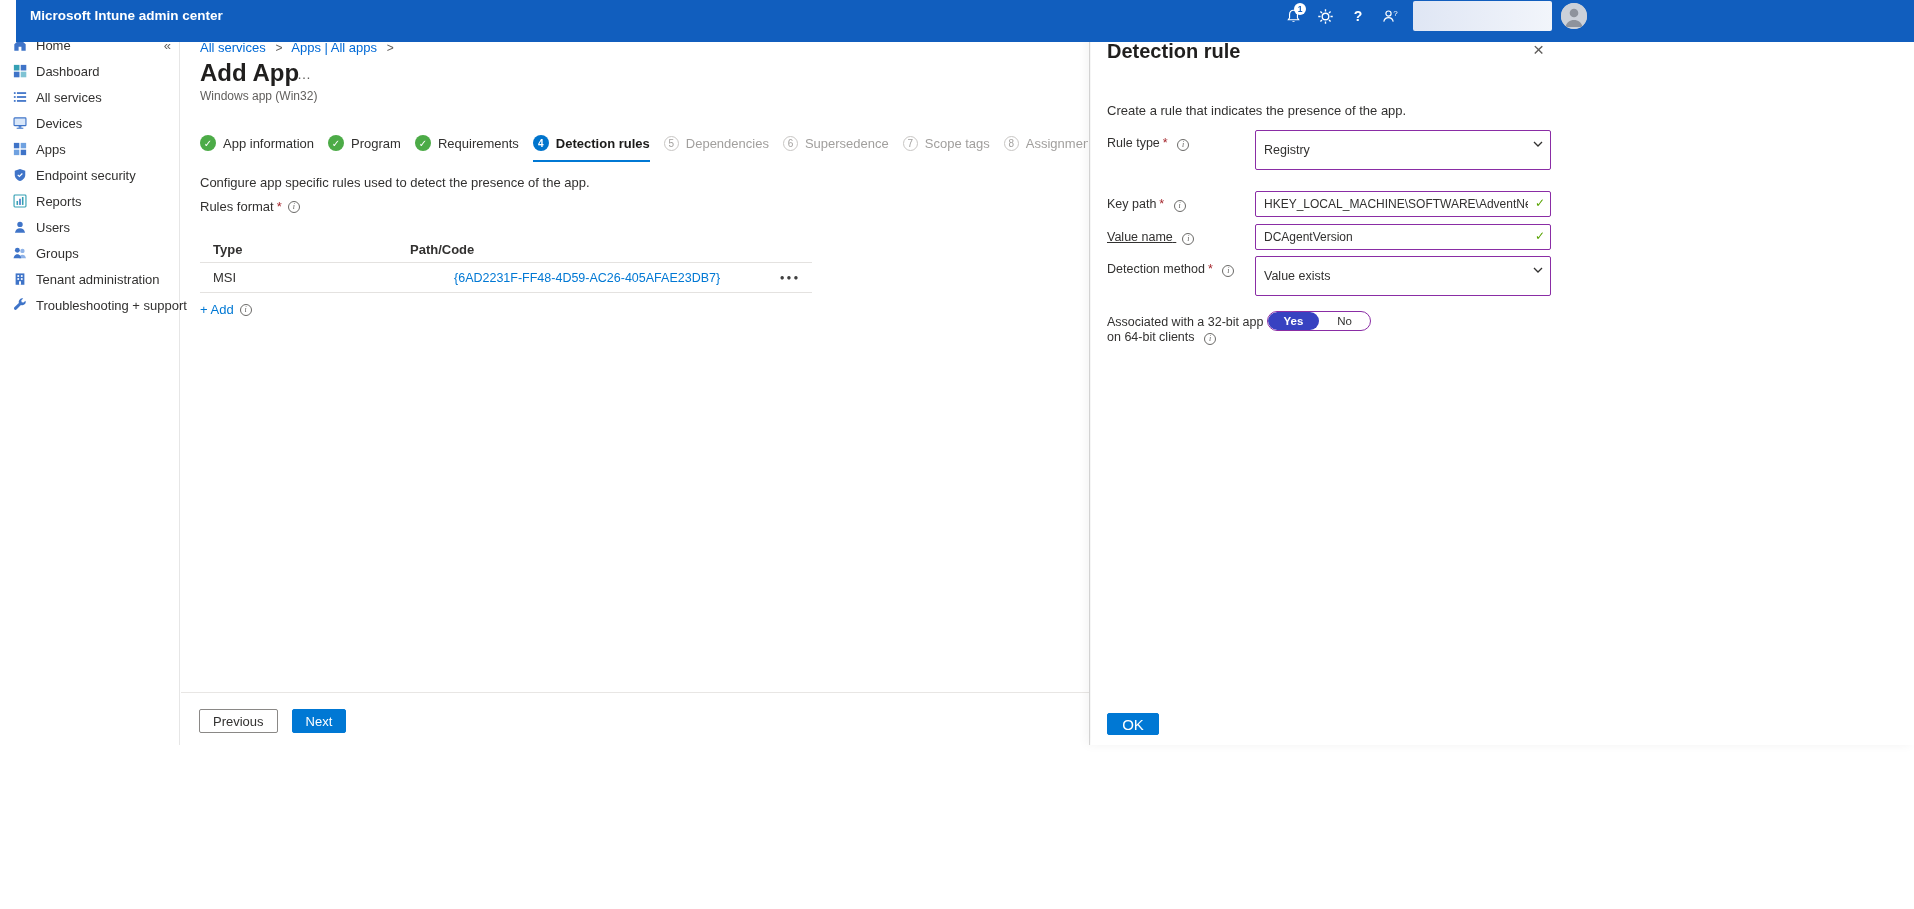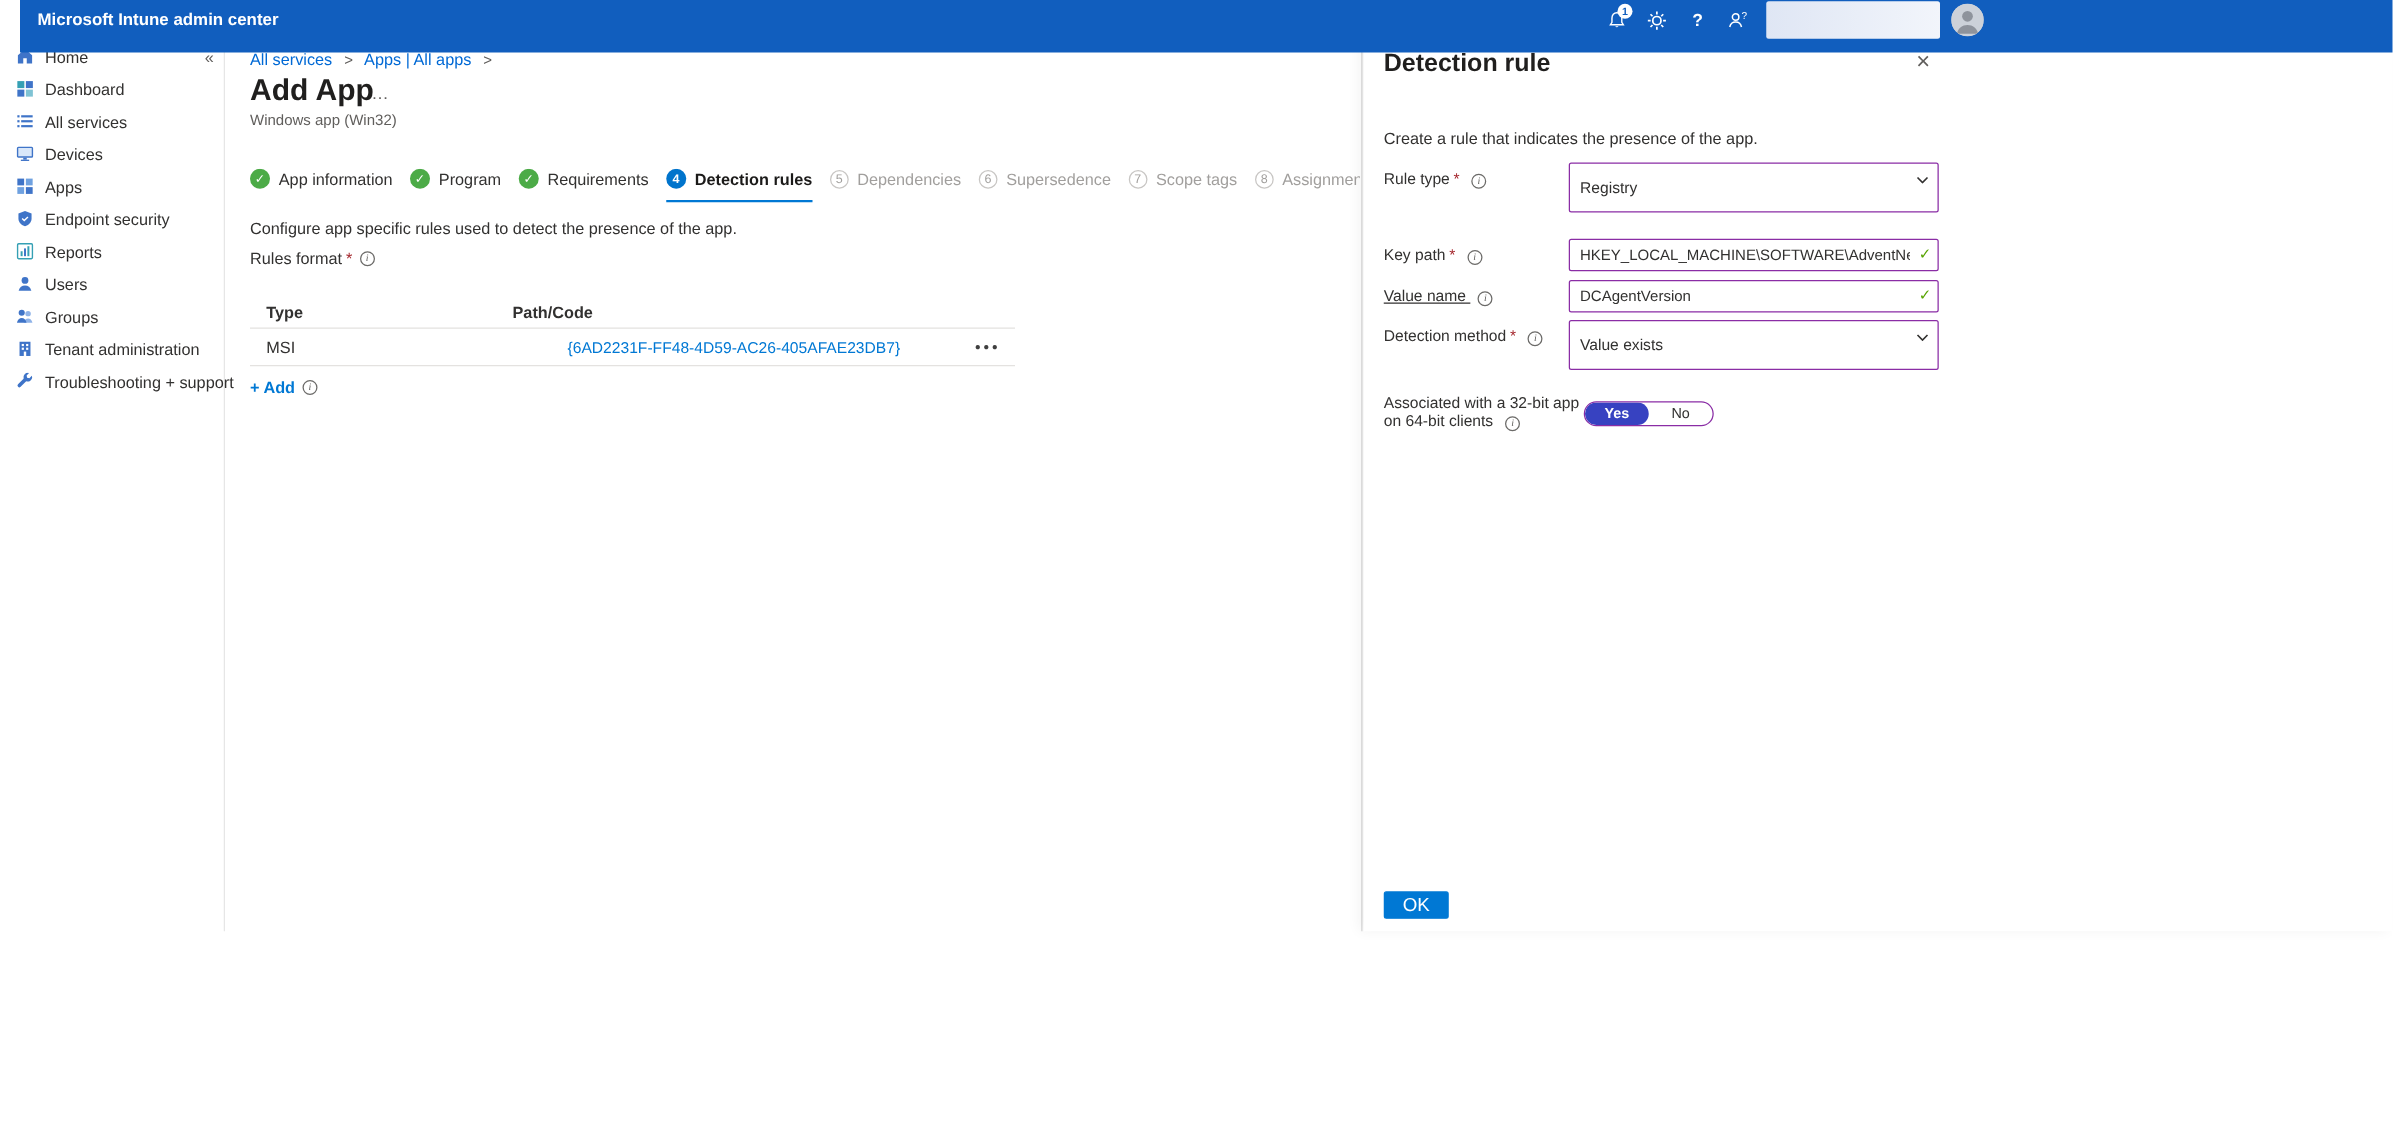--- a/index.html
+++ b/index.html
@@ -54,41 +54,41 @@
   .info-i { display:inline-flex; width:12px; height:12px; border:1px solid #6b6a68; border-radius:50%; color:#5f5e5c; font-size:8px; line-height:10px; align-items:center; justify-content:center; margin-left:6px; font-style:italic; font-family:"Liberation Serif",serif; cursor:pointer; flex:none; }
   .select-box { position:relative; width:400px; height:26px; border:1px solid #605e5c; border-radius:2px; background:#fff; display:flex; align-items:center; padding:0 24px 0 8px; font-size:13px; cursor:pointer; }
   .select-box .chev { position:absolute; right:8px; top:10px; }
 
   .det-table { position:absolute; left:19px; top:205px; width:612px; }
   .t-head { display:grid; grid-template-columns:197px 1fr 44px; padding-left:13px; height:26px; align-items:center; font-weight:700; font-size:13px; color:#323130; border-bottom:1px solid #e4e2e0; }
   .t-row { display:grid; grid-template-columns:197px 1fr 44px; padding-left:13px; height:30px; align-items:center; border-bottom:1px solid #e4e2e0;gap:44px; }
   .t-link { color:#0078d4; font-size:12.5px; text-decoration:none; cursor:pointer; }
   .row-menu { color:#404040; font-size:8px; letter-spacing:2px; cursor:pointer; text-align:center; }
   .add-row { position:absolute; left:19px; top:270px; display:flex; align-items:center; }
-  .add-link { color:#0078d4; font-size:13px; text-decoration:none; cursor:pointer;font-weight:bold; }
+  .add-link { color:#0078d4; font-size:13px; text-decoration:none; cursor:pointer; }
 
   .main-footer { position:absolute; left:0; top:660px; width:100%; border-top:1px solid #e8e6e4; padding:16px 18px 0 18px; display:flex; gap:14px; }
   .btn { height:24px; font-size:13px; border-radius:2px; padding:0 13px; cursor:pointer; font-family:inherit; }
   .btn-prev { background:#fff; border:1px solid #8a8886; color:#323130; }
   .btn-next { background:#0078d4; border:1px solid #0078d4; color:#fff; }
 
   
   .panel { position:absolute; left:1091px; top:32px; width:823px; height:713px; background:#fff; box-shadow:-4px 0 10px rgba(0,0,0,0.05); z-index:6; }
   .panel-title { position:absolute; left:16px; top:8px; font-size:20px; font-weight:700; color:#201f1e; }
   .panel-close { position:absolute; left:442px; top:7px; font-size:19px; color:#605e5c; cursor:pointer; line-height:22px; }
   .panel-desc { position:absolute; left:16px; top:71px; font-size:13px; color:#323130; }
   .panel-form { position:absolute; left:16px; top:98px; width:450px; }
   .p-row { display:flex; align-items:flex-start; }
   .p-label { width:148px; flex:none; font-size:12.5px; color:#323130; padding-top:6px; line-height:15px; }
   .p-control { position:relative; width:296px; flex:none; }
   .p-select { position:relative; height:40px; border:1px solid #8a2da5; border-radius:2px; background:#fff; display:flex; align-items:center; padding:0 22px 0 8px; font-size:12.5px; cursor:pointer; }
   .p-select .chev { position:absolute; right:7px; top:10px; }
   .txt { width:296px; height:26px; border:1px solid #8a2da5; border-radius:2px; padding:0 22px 0 8px; font-size:12px; font-family:inherit; color:#323130; }
   .valid-check { position:absolute; right:6px; top:5px; color:#57a300; font-size:12px; font-weight:700; }
-  .toggle { display:flex; width:104px; height:20px; border:1px solid #8a2da5; border-radius:11px; overflow:hidden; cursor:pointer; margin-top:12px; }
+  .toggle { display:flex; width:104px; height:20px; border:1px solid #8a2da5; border-radius:11px; overflow:hidden; cursor:pointer; margin-top:2px; }
   .tg-opt { flex:1; display:flex; align-items:center; justify-content:center; font-size:11.5px; }
   .tg-yes { background:#3742c1; color:#fff; border-radius:10px; font-weight:700; }
   .tg-no { color:#323130; }
   .panel-ok { position:absolute; left:16px; top:681px; width:52px; height:22px; background:#0078d4; border:1px solid #0078d4; color:#fff; font-size:15px; border-radius:2px; cursor:pointer; font-family:inherit; }
 </style>
 </head>
 <body>
 
 <div class="topbar">
   <div class="tb-title">Microsoft Intune admin center</div>
@@ -343,20 +343,24 @@
     </div>
   </div>
 
   <div class="add-row">
     <a class="add-link">+ Add</a>
     <span class="info-i">
         <span>i</span>
       </span>
   </div>
 
+  <div class="main-footer">
+    <button class="btn btn-prev">Previous</button>
+    <button class="btn btn-next">Next</button>
+  </div>
 </div>
 
 <div class="panel">
   <div class="panel-title">Detection rule</div>
   <span class="panel-close">×</span>
   <div class="panel-desc">Create a rule that indicates the presence of the app.</div>
 
   <div class="panel-form">
 
     <div class="p-row" style="margin-bottom:21px;">

